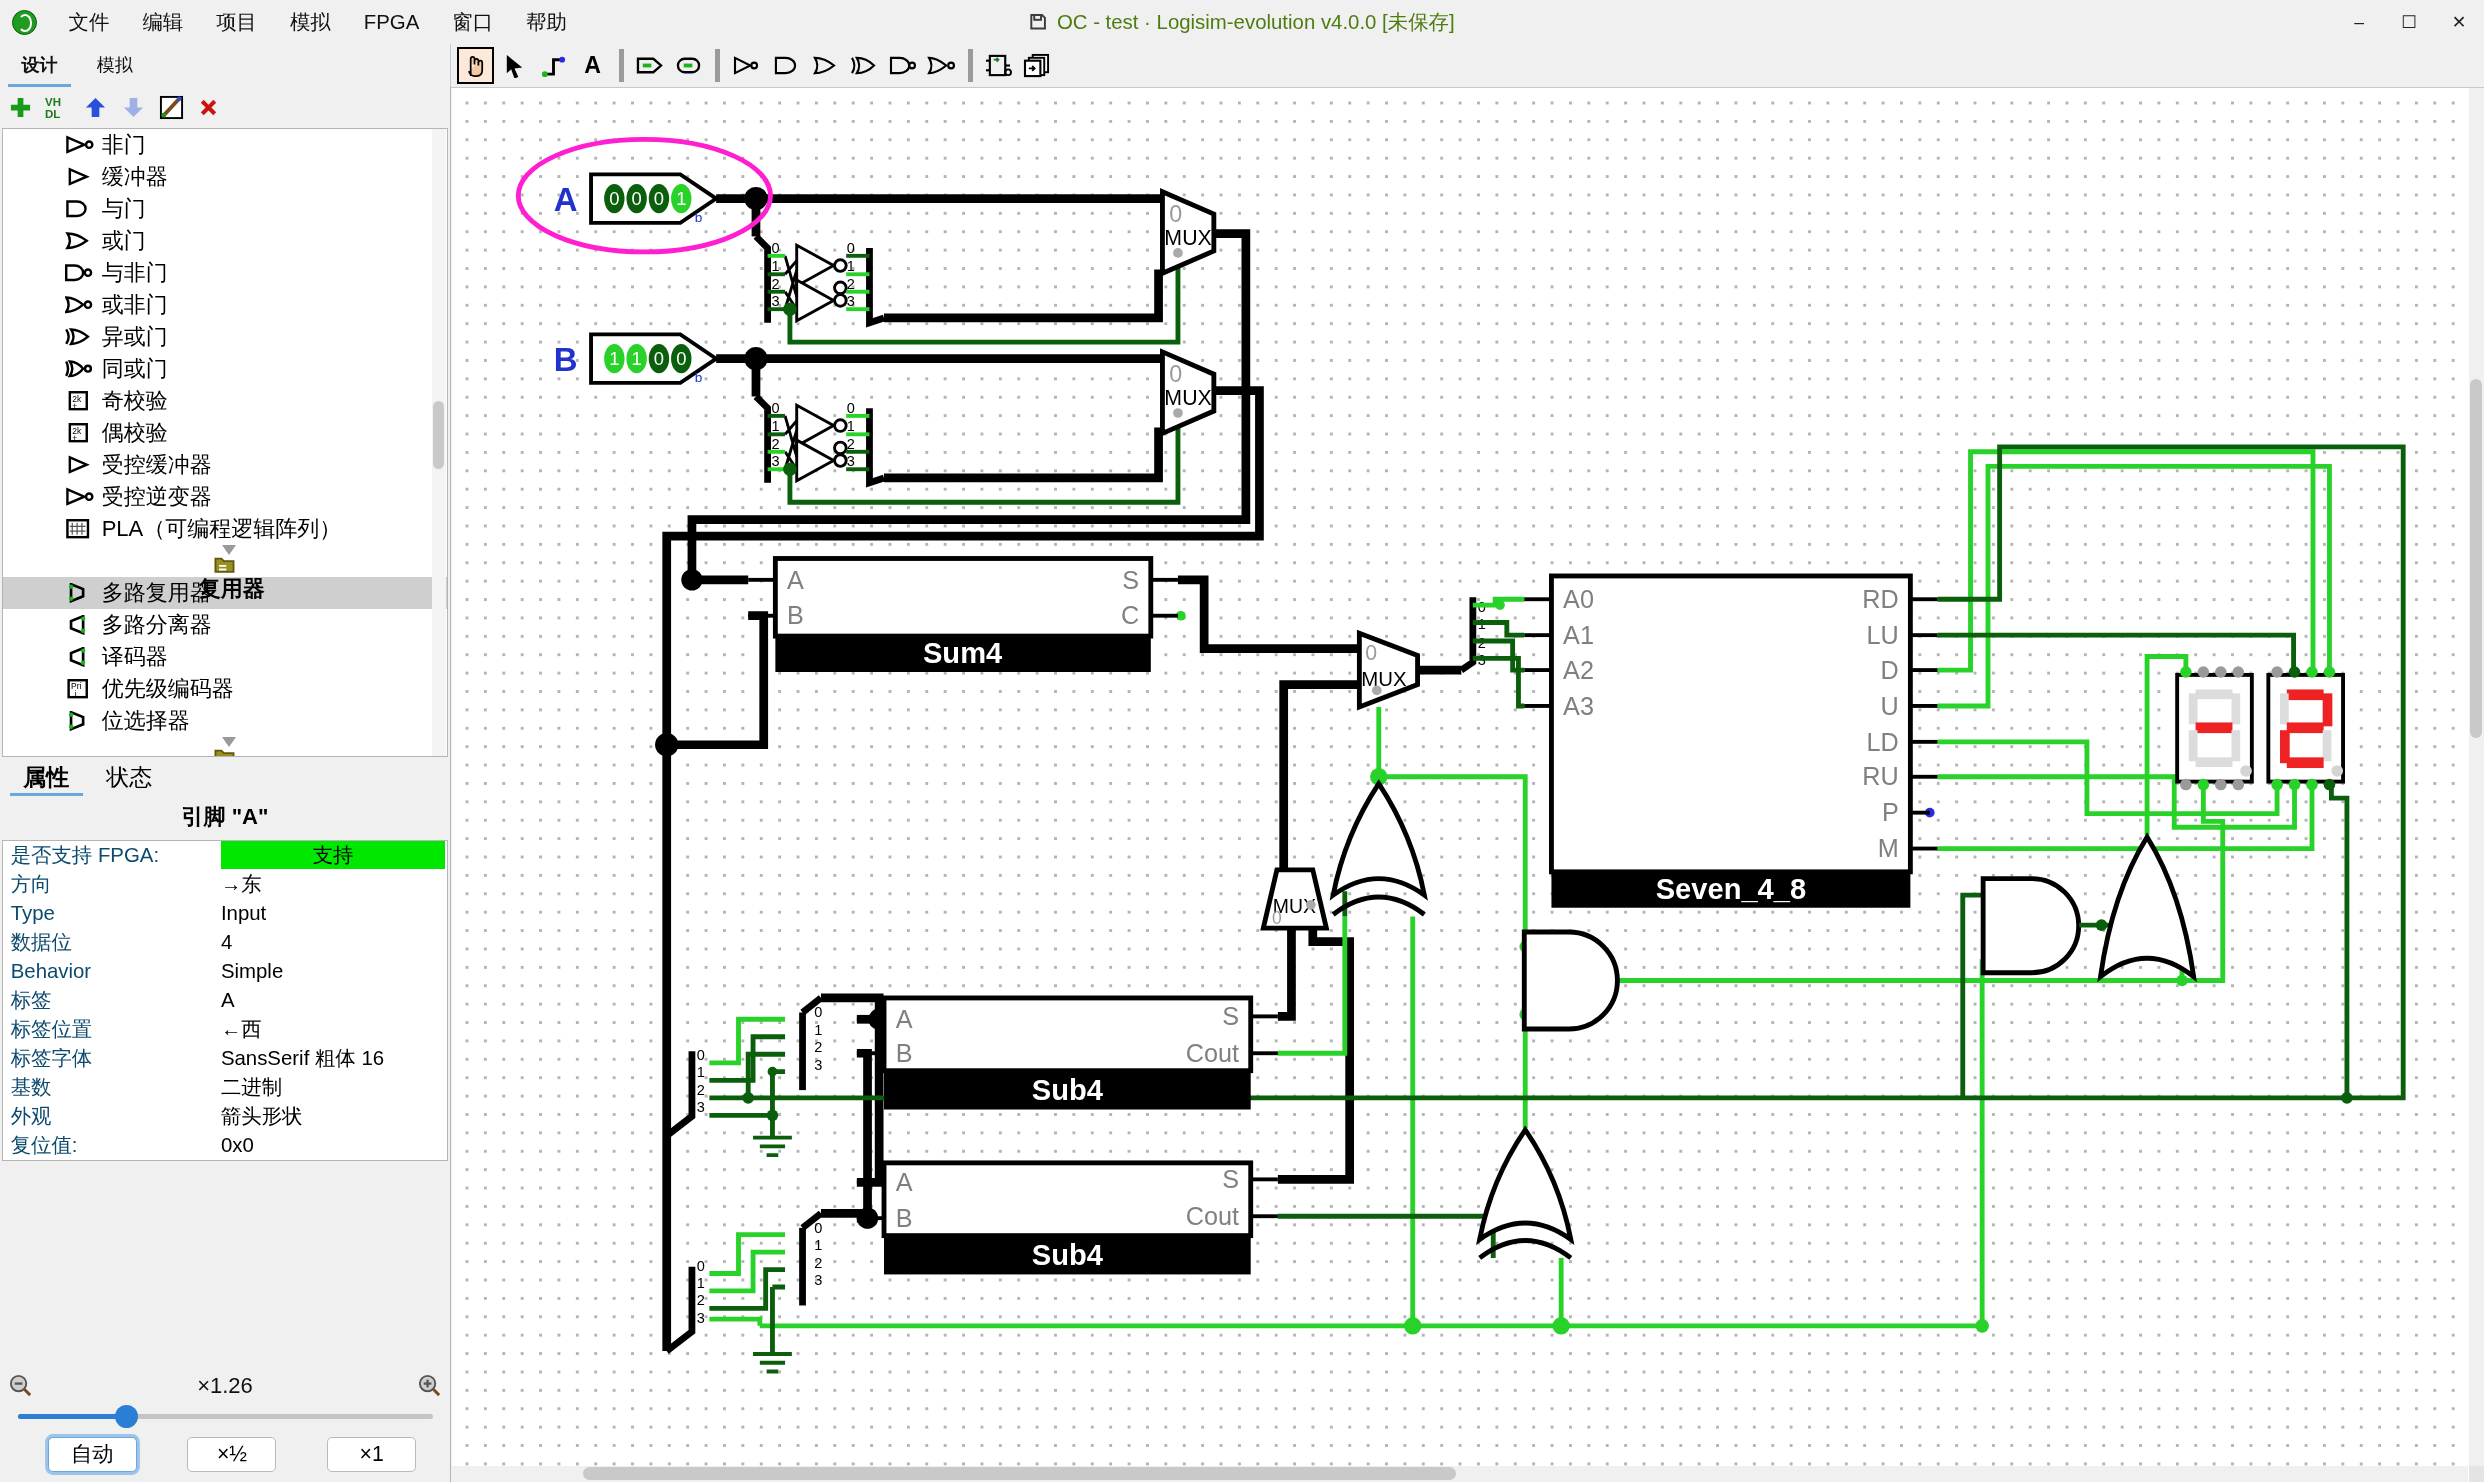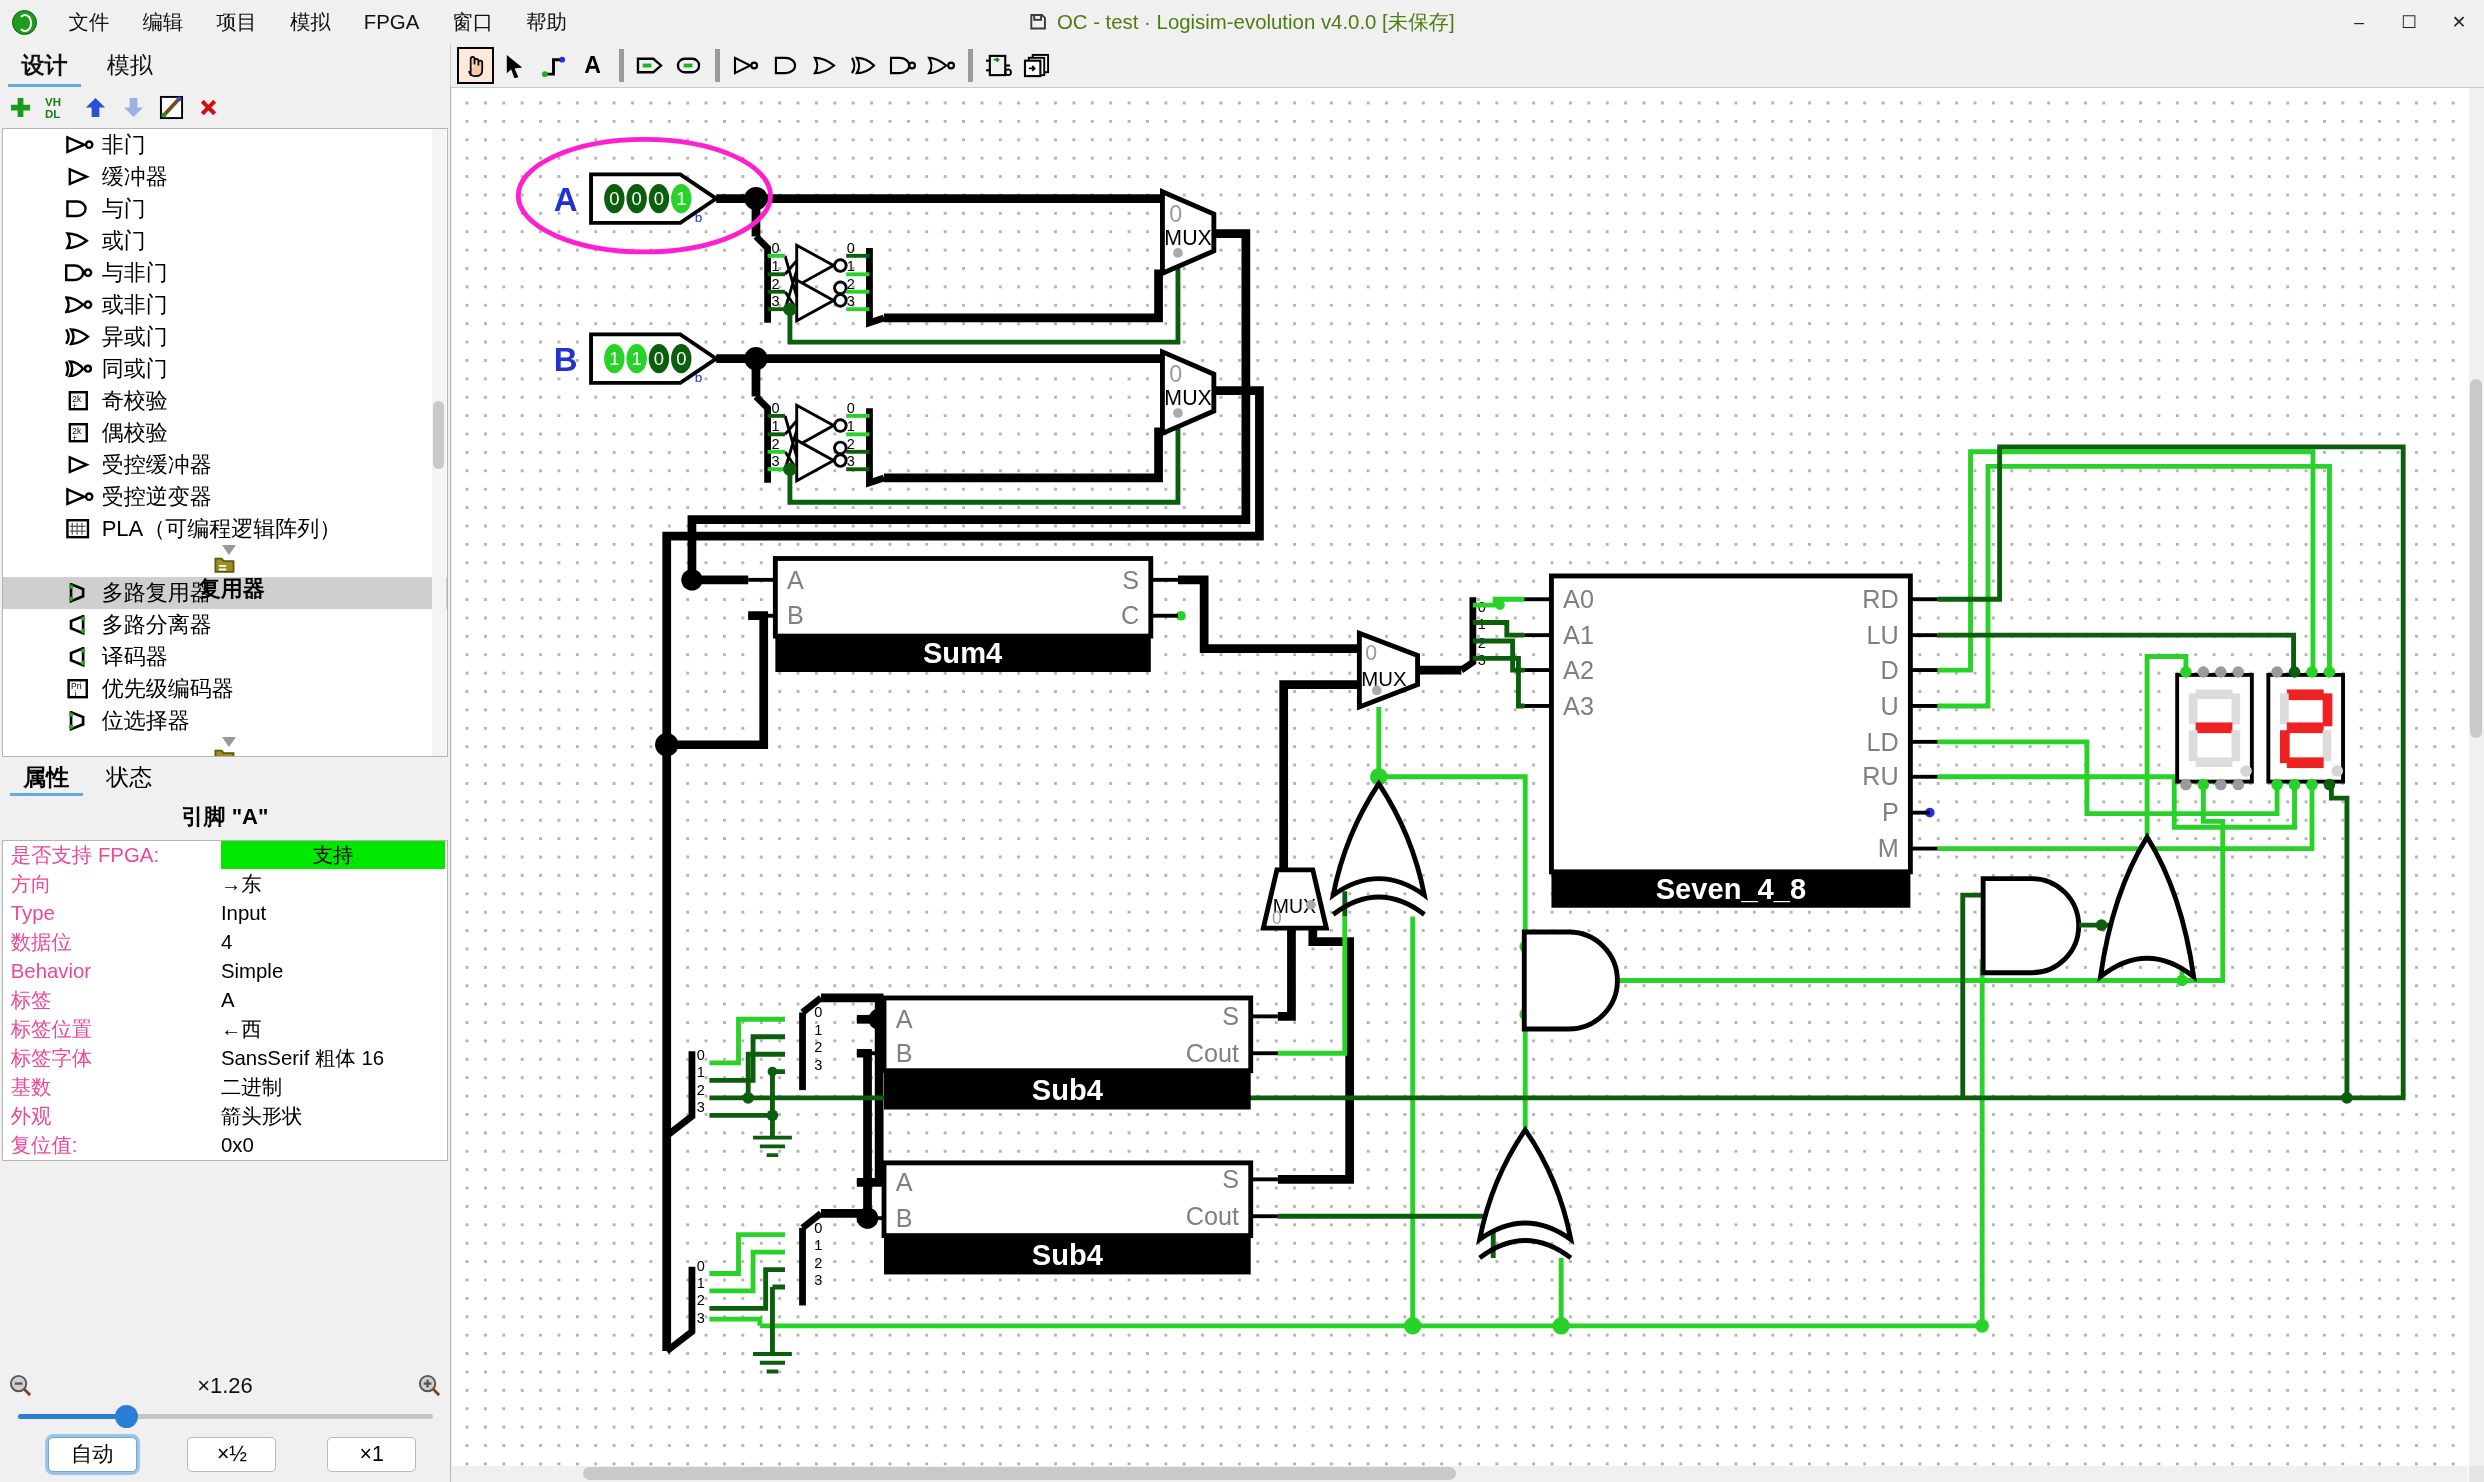--- a/index.html
+++ b/index.html
@@ -17,21 +17,21 @@
   .menu-item { font-size:20.4px; color:#111; padding:0 16.5px; height:44px; line-height:44px; }
   .tb-title { position:absolute; left:50%; transform:translateX(-50%); top:0; height:44px;
               display:flex; align-items:center; font-size:20.4px; color:#4d7c0f; gap:10px; }
   .win-controls { position:absolute; right:0; top:0; height:44px; display:flex; }
   .win-btn { width:50px; height:44px; text-align:center; line-height:44px; font-size:17.5px; color:#222; }
 
   
   .topbar { position:absolute; left:0; top:44px; width:2484px; height:44px; background:#f0f0f0;
             border-bottom:1px solid #c9c9c9; }
   .side-tabs { position:absolute; left:0; top:0; width:451px; height:44px; border-right:1px solid #c9c9c9; }
-  .stab { display:inline-block; height:43px; line-height:43px; padding:0 13.6px; font-size:23px; color:#111; margin-left:7.8px; }
+  .stab { display:inline-block; height:43px; line-height:43px; padding:0 13.6px; font-size:18px; color:#111; margin-left:7.8px; }
   .stab.sel { border-bottom:3.9px solid #6aa7dc; font-weight:bold; }
   .toolbar { position:absolute; left:456px; top:0; height:43px; display:flex; align-items:center; }
   .tool { width:37px; height:37px; display:flex; align-items:center; justify-content:center; margin:0 1px; }
   .tool.sel { border:2.9px solid #000; background:#fce9d9; }
   .tsep { width:4.9px; height:33px; background:#9a9a9a; margin:0 6.8px; }
 
   
   .left { position:absolute; left:0; top:87px; width:451px; height:1395px; background:#f0f0f0;
           border-right:1px solid #b5b5b5; }
   .exp-toolbar { height:41px; display:flex; align-items:center; gap:8.7px; padding-left:5.8px; background:#f0f0f0; }
@@ -49,21 +49,21 @@
 
   
   .props { background:#f0f0f0; }
   .ptabs { height:39px; display:flex; align-items:flex-end; }
   .ptab { padding:0 13.6px; margin-left:9.7px; height:37px; line-height:37px; font-size:23px; font-weight:bold; }
   .ptab.sel { border-bottom:3.9px solid #6aa7dc; }
   .ptab.dim { font-weight:normal; }
   .ptitle { text-align:center; font-size:22px; font-weight:bold; padding:5.8px 0 7.8px; background:#f0f0f0; }
   .ptable { background:#fff; border:1px solid #b5b5b5; margin:0 1.9px; }
   .prow { display:flex; height:29px; align-items:center; font-size:20.4px; }
-  .prow .pl { width:218px; padding-left:7.8px; color:#ec4899; overflow:hidden; white-space:nowrap; }
+  .prow .pl { width:218px; padding-left:7.8px; color:#0c4a6e; overflow:hidden; white-space:nowrap; }
   .prow .pv { flex:1; color:#000; white-space:nowrap; }
   .pv.hl { background:#00e800; text-align:center; margin-right:1.9px; }
 
   
   .zoomarea { position:absolute; left:0; bottom:0; width:450px; height:113px; background:#f0f0f0; padding-top:3.9px; }
   .zrow1 { position:relative; height:29px; }
   .zlabel { position:absolute; left:0; right:0; text-align:center; font-size:22px; color:#111; }
   .mag { position:absolute; top:0; width:25px; height:25px; }
   .zrow2 { position:relative; height:29px; }
   .ztrack { position:absolute; left:17.5px; right:17.5px; top:12.6px; height:4.9px; background:#c4c4c4; border-radius:2.9px; }

